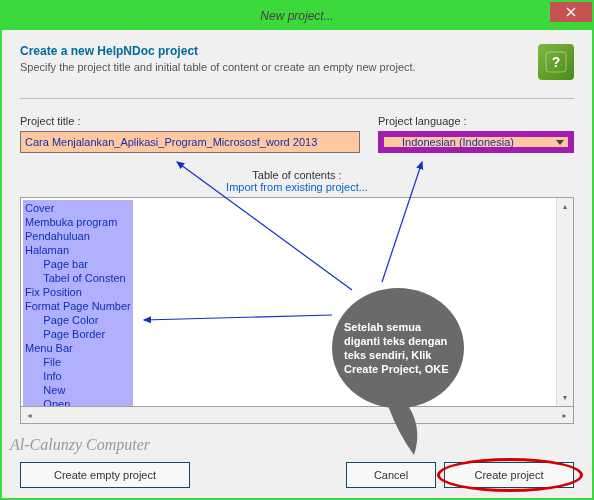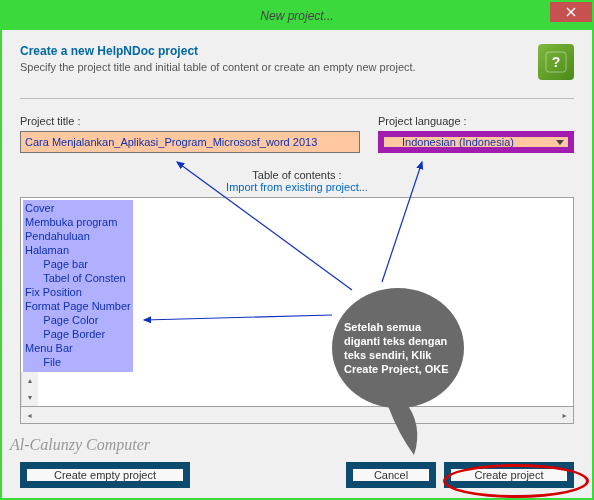--- a/index.html
+++ b/index.html
@@ -18,33 +18,33 @@
 .form-row { display: flex; gap: 18px; margin-bottom: 16px; }
 .col1 { flex: 0 0 340px; }
 .col2 { flex: 1; }
 .lbl { font-size: 11px; color: #333; margin-bottom: 4px; display: block; }
 .txt-input { width: 100%; height: 22px; background: #ffc8a0; border: 1px solid #737373; font-size: 11px; color: #1030b0; padding: 2px 4px; }
 .select-wrap { height: 22px; background: #ffc8a0; border: 6px solid #a21caf; display: flex; align-items: center; padding: 0 18px; font-size: 11px; color: #1030b0; position: relative; }
 .select-arrow { position: absolute; right: 4px; }
 .toc-head { display: flex; justify-content: space-between; align-items: center; margin-bottom: 4px; flex-direction: column; }
 .toc-lbl { font-size: 11px; color: #333; }
 .import-link { font-size: 11px; color: #0066cc; cursor: pointer; }
-.toc-box { border: 1px solid #a0a0a0; background: #fff; height: 210px; position: relative; display: flex; flex-direction: column; }
+.toc-box { border: 1px solid #a0a0a0; background: #fff; height: 210px; position: relative; display: flex; }
 .toc-inner { flex: 1; padding: 2px; overflow: hidden; position: relative; }
 .sel-block { background: #b0b0ff; display: inline-block; padding: 1px 2px 2px 2px; }
 .toc-line { font-size: 11px; color: #1030b0; line-height: 14px; white-space: pre; }
 .vscroll { width: 17px; background: #f0f0f0; border-left: 1px solid #ddd; display: flex; flex-direction: column; }
 .sc-btn { height: 17px; display: flex; align-items: center; justify-content: center; font-size: 8px; color: #666; }
 .sc-track { flex: 1; }
 .hscroll { height: 17px; background: #f0f0f0; border: 1px solid #a0a0a0; border-top: none; display: flex; }
 .hsc-btn { width: 17px; display: flex; align-items: center; justify-content: center; font-size: 8px; color: #666; }
 .hsc-track { flex: 1; }
 .watermark { position: absolute; left: 8px; bottom: 44px; font-family: Georgia, serif; font-size: 16px; color: #999; font-style: italic; }
 .btn-row { position: absolute; bottom: 10px; left: 18px; right: 18px; display: flex; gap: 8px; align-items: center; }
-.btn { height: 26px; border: 7px solid #0c4a6e; background: #f8f8f8; font-size: 11px; color: #333; display: flex; align-items: center; justify-content: center; cursor: pointer; }
+.btn { height: 26px; border: 1px solid #0c4a6e; background: #f8f8f8; font-size: 11px; color: #333; display: flex; align-items: center; justify-content: center; cursor: pointer; }
 .btn-empty { width: 170px; }
 .btn-spacer { flex: 1; }
 .btn-create { width: 130px; position: relative; }
 .btn-cancel { width: 90px; }
 .red-ring { position: absolute; border: 3px solid #d40000; border-radius: 50%/50%; width: 146px; height: 34px; left: -8px; top: -5px; pointer-events: none; }
 .bubble { position: absolute; left: 330px; top: 258px; width: 132px; height: 120px; background: #6a6a6a; border-radius: 50%; color: #fff; font-size: 11px; font-weight: bold; text-align: left; display: flex; align-items: center; justify-content: center; padding: 12px; line-height: 14px; }
 .bubble-tail { position: absolute; left: 392px; top: 370px; width: 0; height: 0; }
 .bubble-tail svg { overflow: visible; }
 .arrows { position: absolute; left: 0; top: 0; pointer-events: none; }
 </style>

